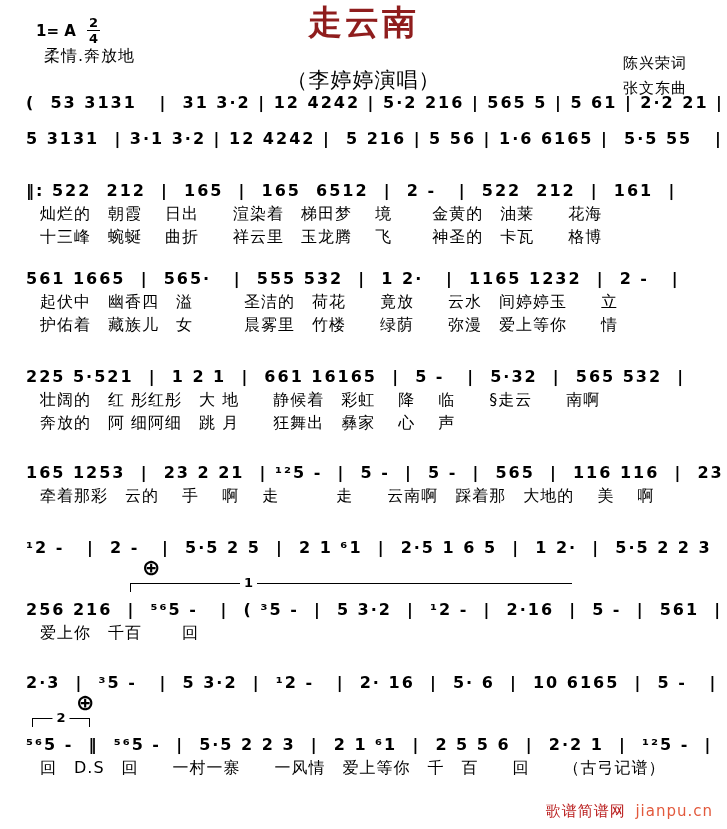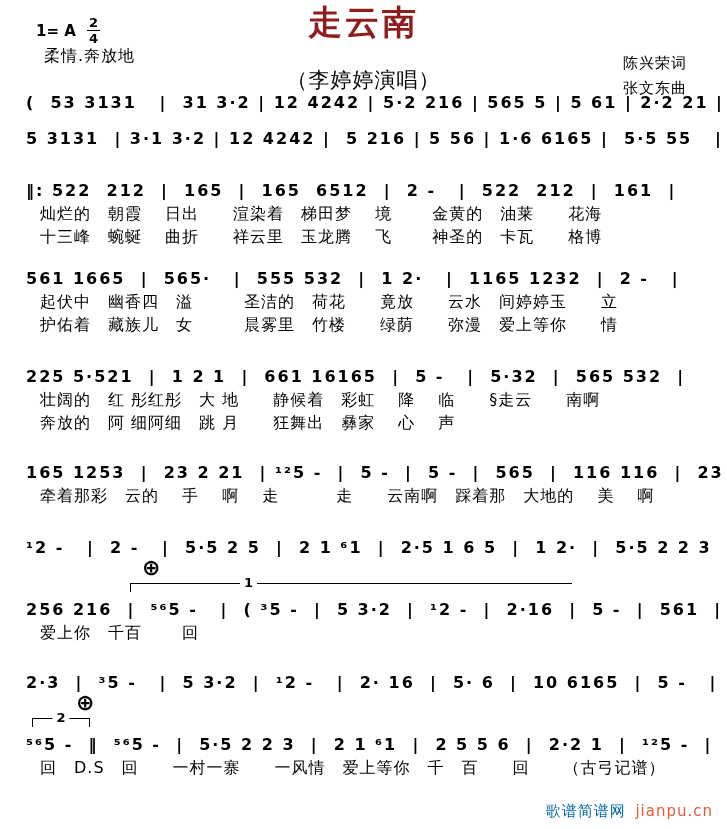--- a/index.html
+++ b/index.html
@@ -50,21 +50,21 @@
   .coda-2{left:50px;}
   .volta{position:absolute;top:24px;border-top:1.5px solid #000;height:8px;}
   .volta::before{content:"";position:absolute;left:0;top:0;height:8px;border-left:1.5px solid #000;}
   .volta-2::after{content:"";position:absolute;right:0;top:0;height:8px;border-right:1.5px solid #000;}
   .volta-1{left:104px;width:442px;}
   .volta-2{left:6px;width:58px;}
   .volta-label{position:absolute;top:-9px;left:110px;background:#fff;padding:0 4px;font-size:13px;font-weight:bold;line-height:1.3;}
   .volta-2 .volta-label{left:50%;transform:translateX(-50%);}
   
   .watermark{position:absolute;right:14px;bottom:8px;font-size:15px;letter-spacing:1px;}
-  .wm-site{color:#0369a1;}
+  .wm-site{color:#b91c1c;}
   .wm-domain{color:#e2593c;text-decoration:none;margin-left:4px;}
 </style>
 </head>
 <body>
 
 <div class="page">
 
   <div class="header">
     <div class="meta">
       <span class="keysig">1= A</span>

